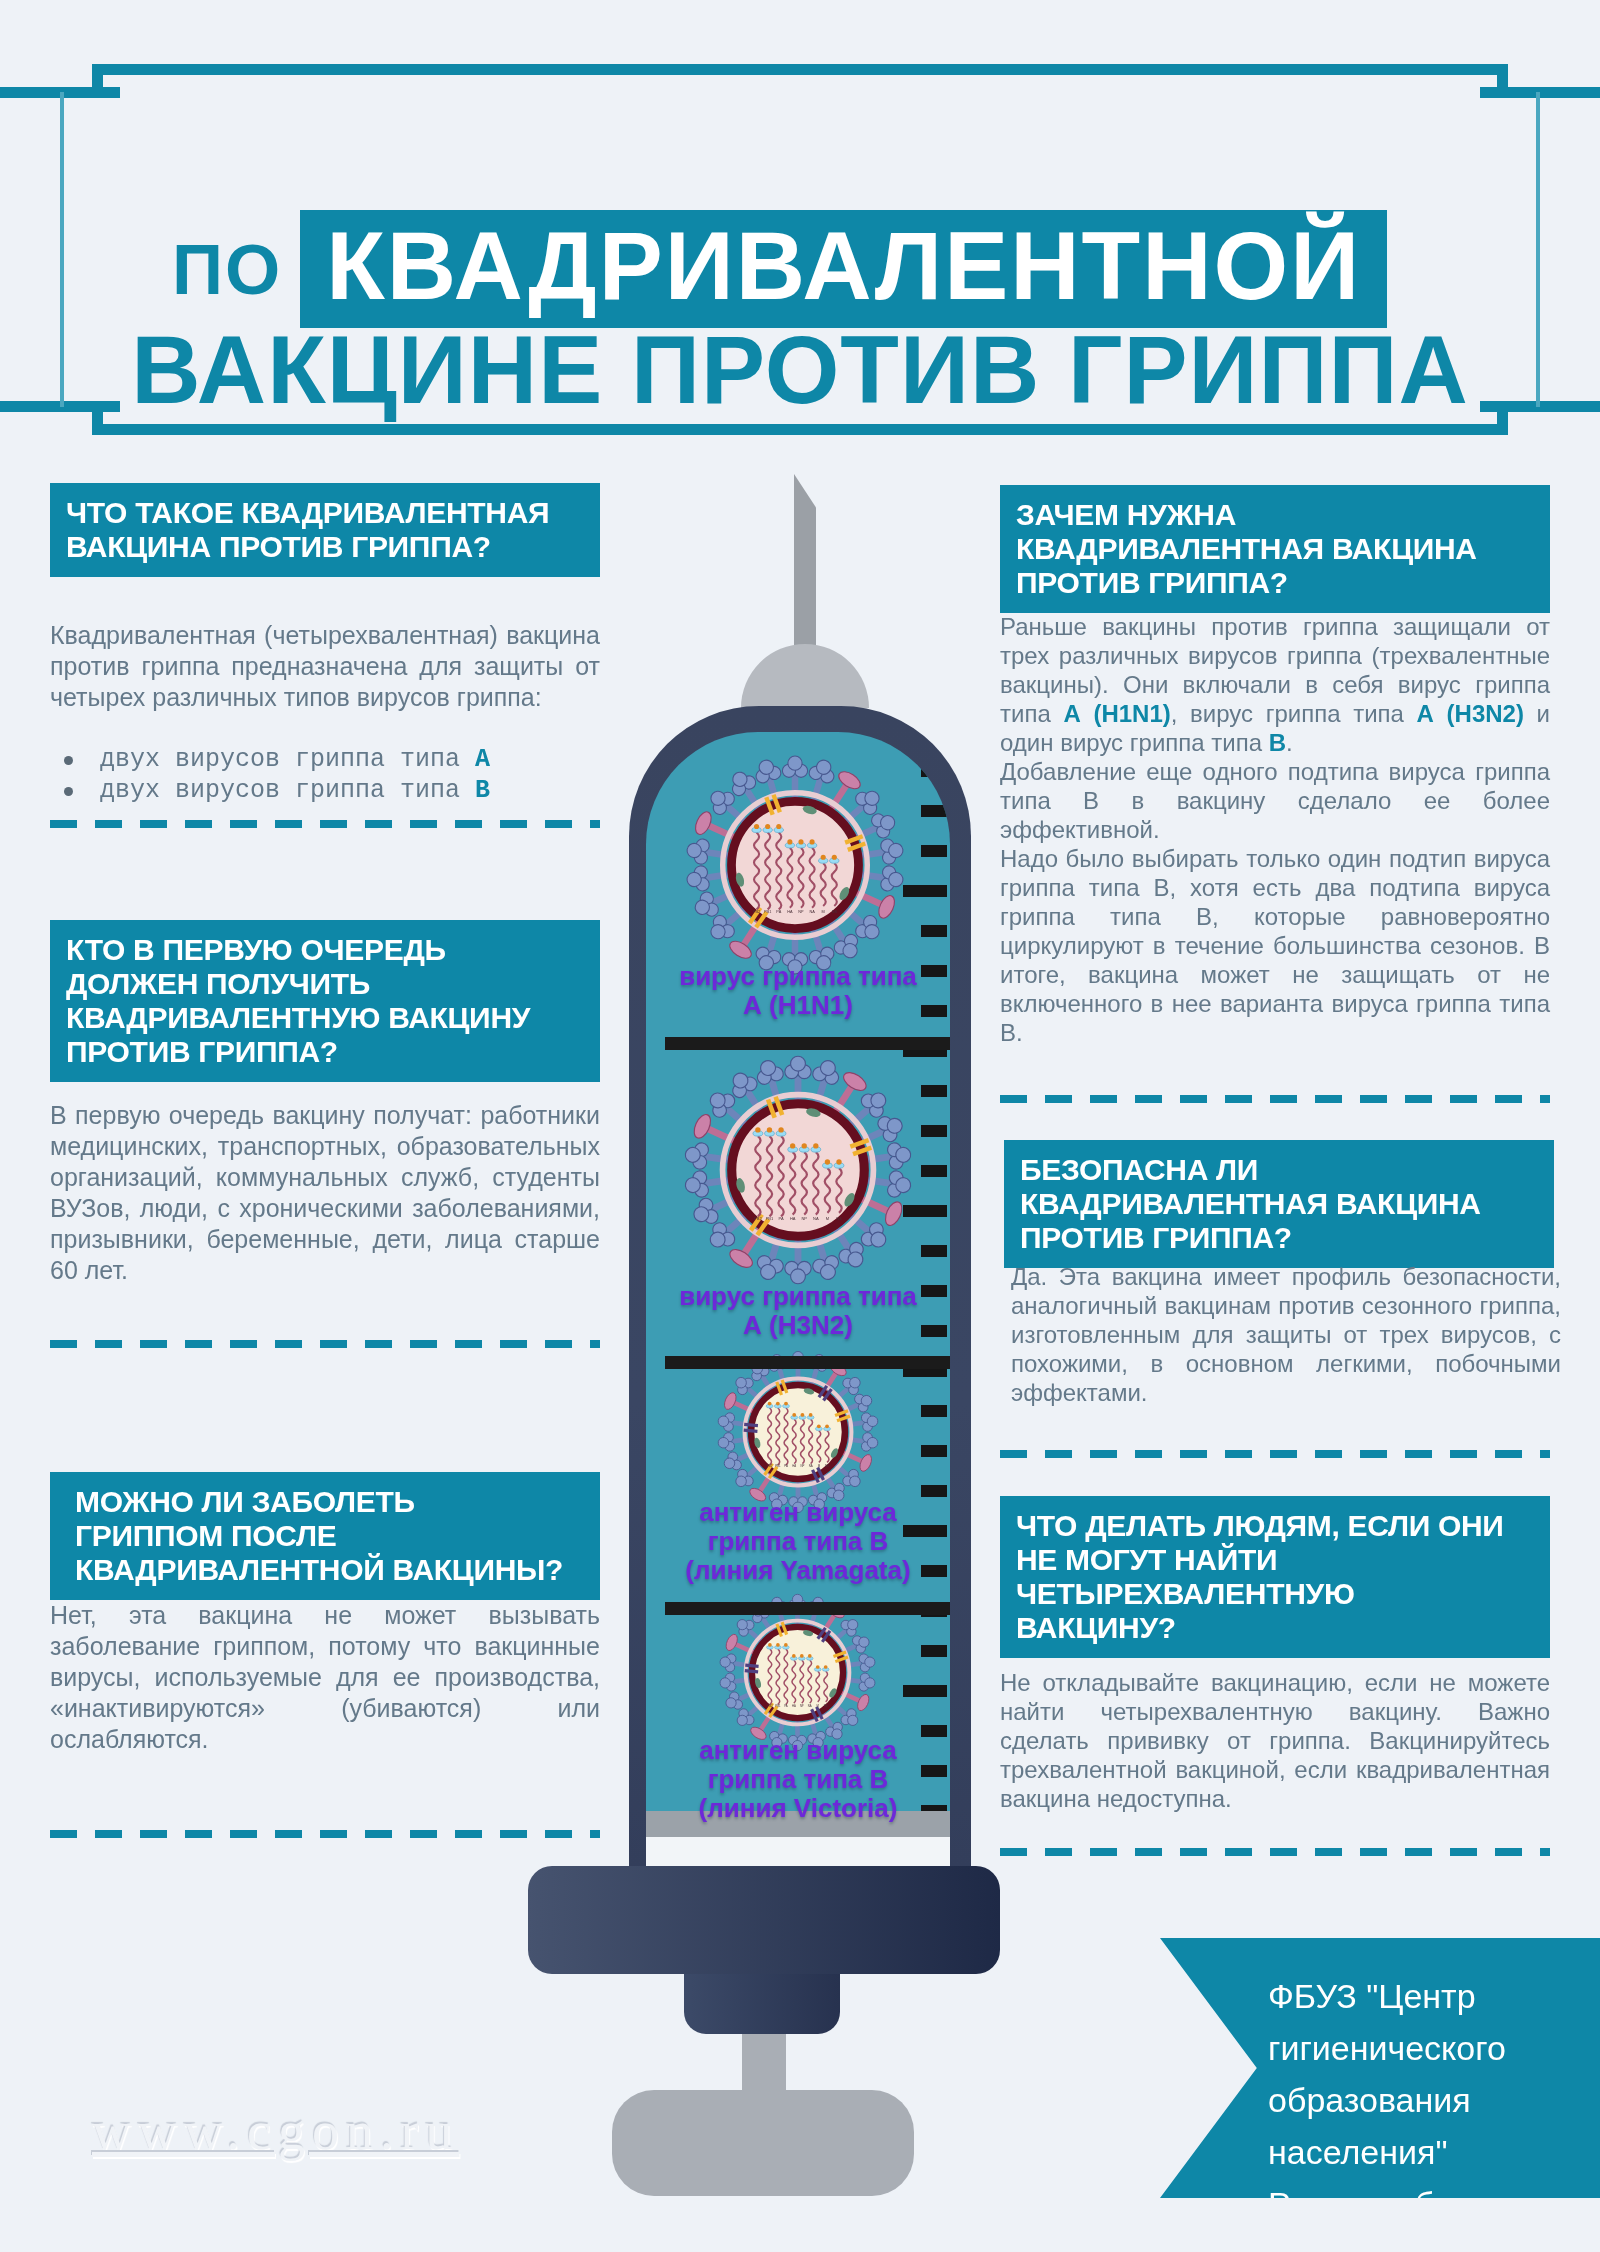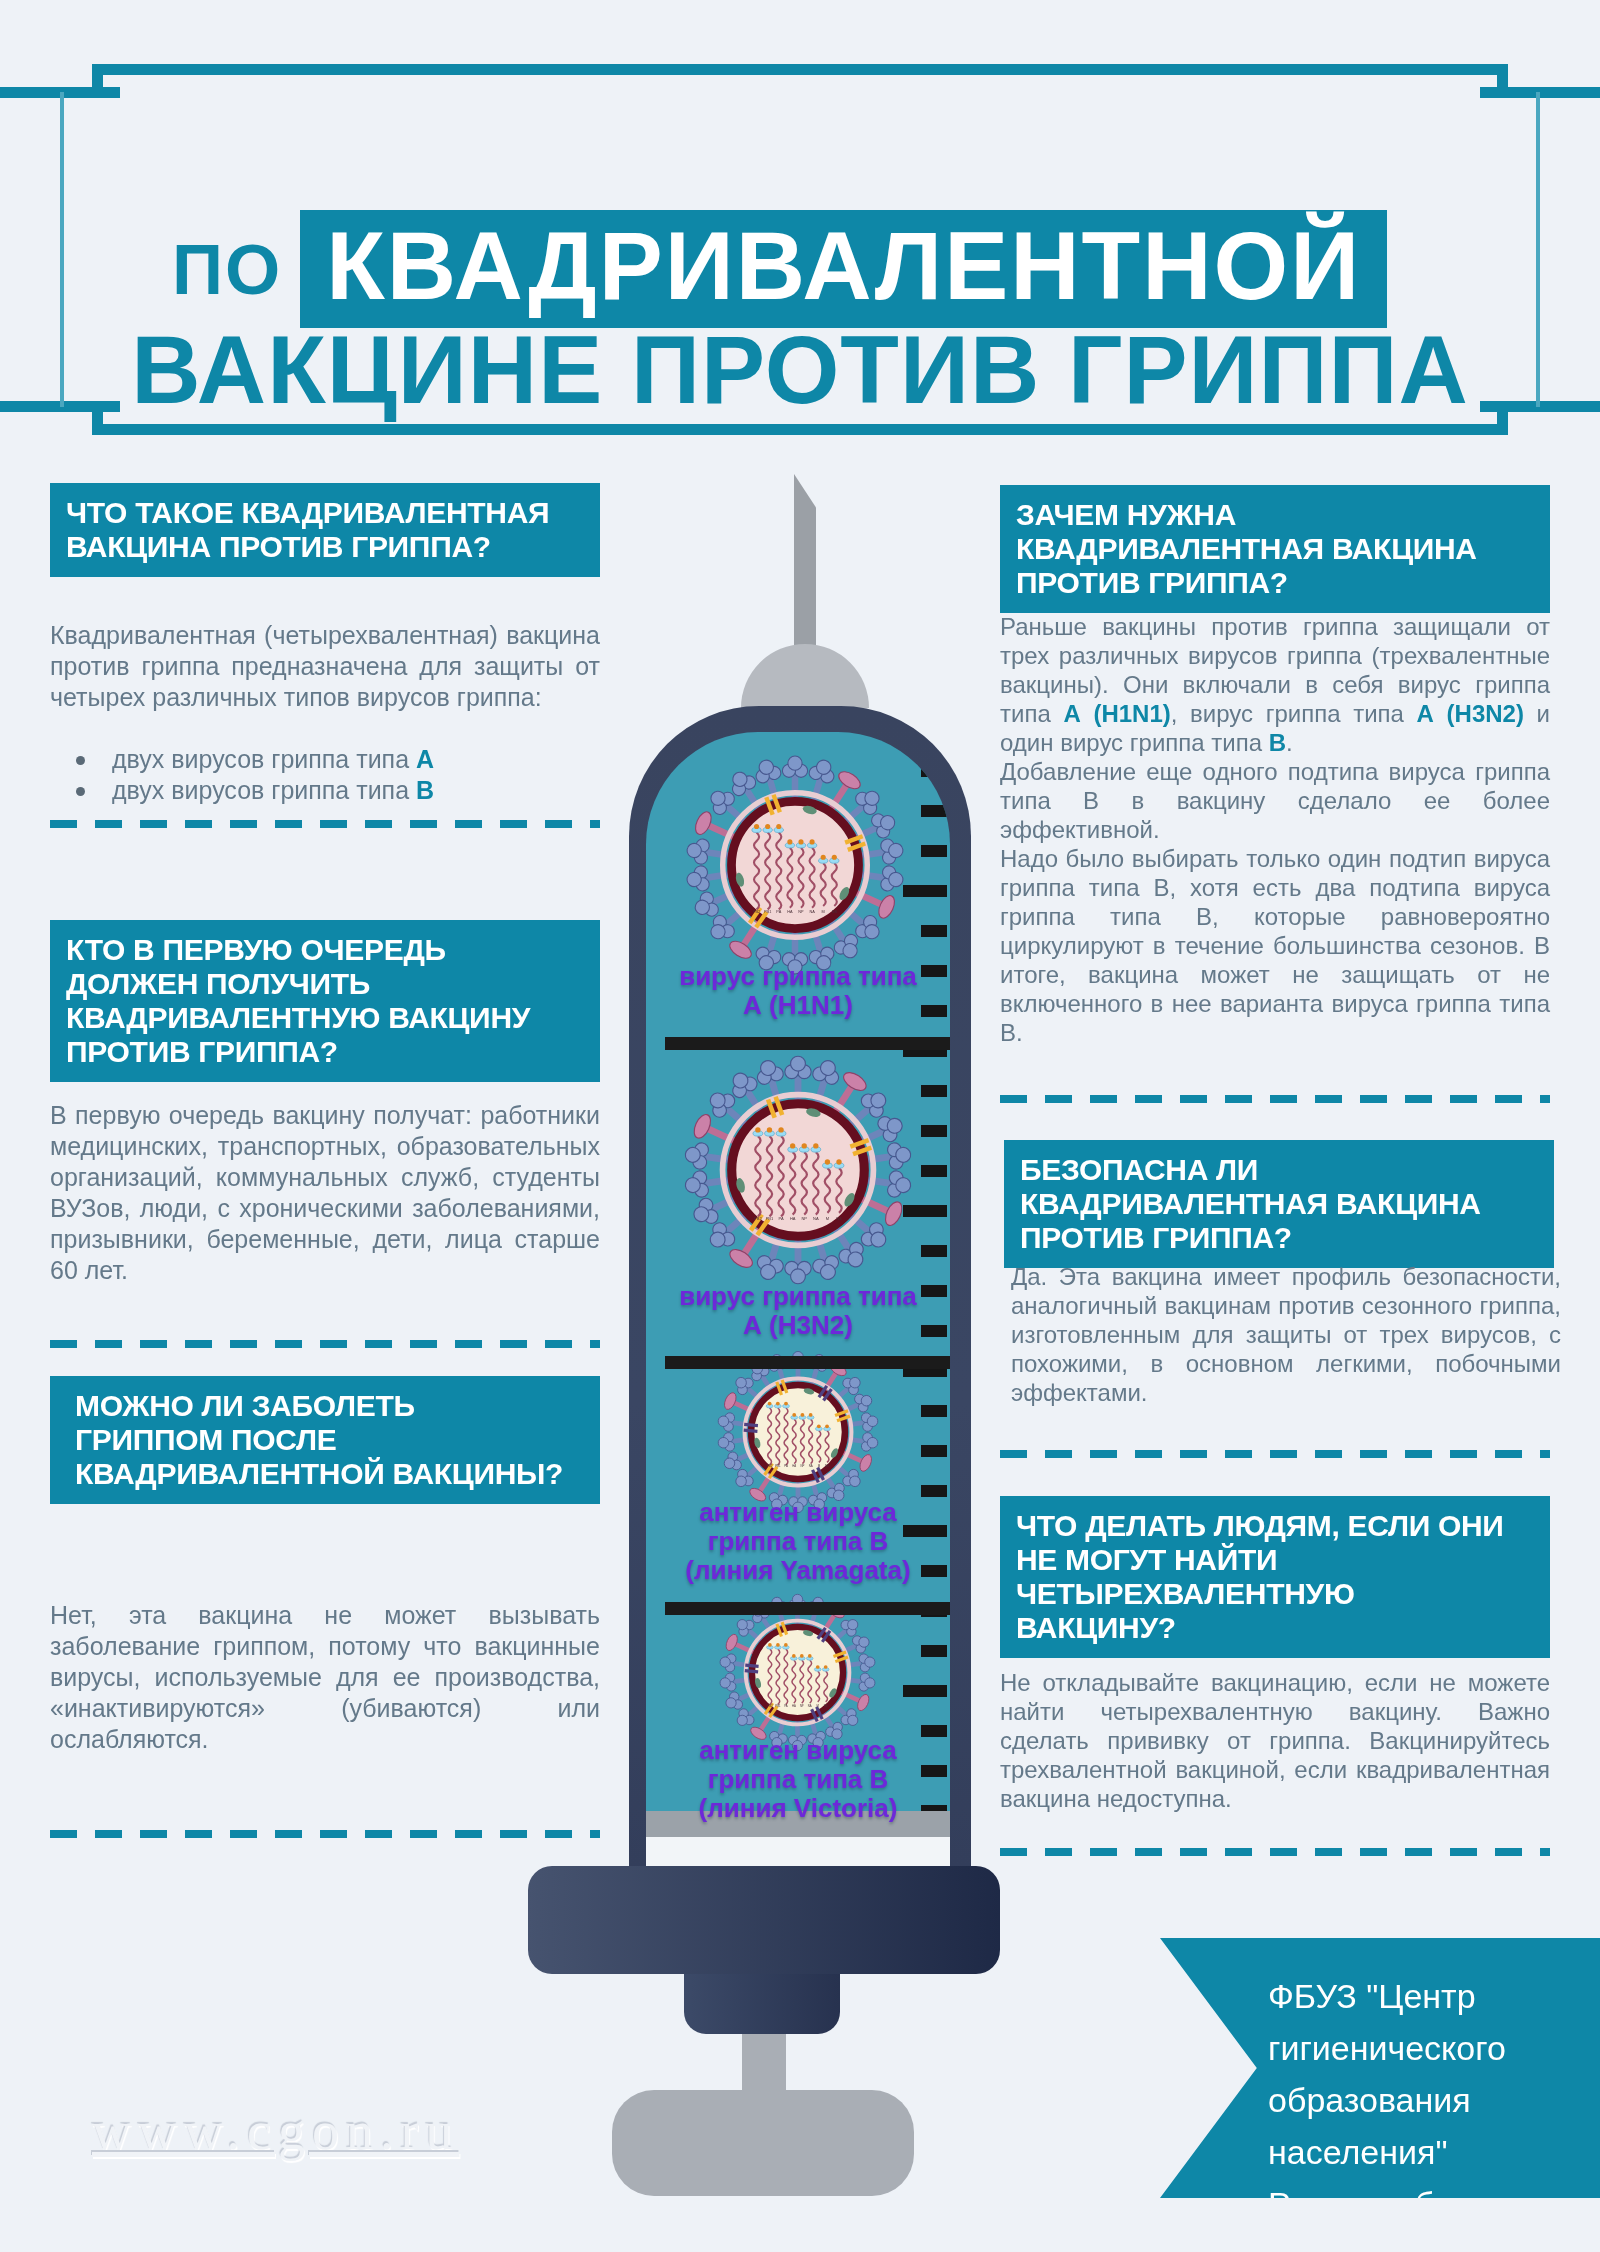--- a/index.html
+++ b/index.html
@@ -96,36 +96,36 @@
     <span class="title-hl">КВАДРИВАЛЕНТНОЙ</span>
   </div>
   <div class="title-l3">ВАКЦИНЕ ПРОТИВ ГРИППА</div>
 
   <div class="lcol">
     <h2 class="qbox" style="left:50px;top:483px;">ЧТО ТАКОЕ КВАДРИВАЛЕНТНАЯ
 ВАКЦИНА ПРОТИВ ГРИППА?</h2>
     <div class="body" style="left:50px;top:620px;">
         <p><span>Квадривалентная (четырехвалентная) вакцина против гриппа предназначена для защиты от четырех различных типов вирусов гриппа:</span></p>
       </div>
-    <ul class="blist" style="left:62px;top:744px;">
+    <ul class="blist" style="left:50px;top:744px;font-family:Liberation Mono, monospace;">
         <li><span>двух вирусов гриппа типа </span><span class="accent">А</span></li>
         <li><span>двух вирусов гриппа типа </span><span class="accent">В</span></li>
       </ul>
     <div class="dash" style="left:50px;top:820px;"></div>
 
     <h2 class="qbox" style="left:50px;top:920px;">КТО В ПЕРВУЮ ОЧЕРЕДЬ
 ДОЛЖЕН ПОЛУЧИТЬ
 КВАДРИВАЛЕНТНУЮ ВАКЦИНУ
 ПРОТИВ ГРИППА?</h2>
     <div class="body" style="left:50px;top:1100px;">
         <p><span>В первую очередь вакцину получат: работники медицинских, транспортных, образовательных организаций, коммунальных служб, студенты ВУЗов, люди, с хроническими заболеваниями, призывники, беременные, дети, лица старше 60 лет.</span></p>
       </div>
     <div class="dash" style="left:50px;top:1340px;"></div>
 
-    <h2 class="qbox" style="left:50px;top:1376px;padding-left:25px;">МОЖНО ЛИ ЗАБОЛЕТЬ
+    <h2 class="qbox" style="left:50px;top:1472px;padding-left:25px;">МОЖНО ЛИ ЗАБОЛЕТЬ
 ГРИППОМ ПОСЛЕ
 КВАДРИВАЛЕНТНОЙ ВАКЦИНЫ?</h2>
     <div class="body" style="left:50px;top:1600px;">
         <p><span>Нет, эта вакцина не может вызывать заболевание гриппом, потому что вакцинные вирусы, используемые для ее производства, «инактивируются» (убиваются) или ослабляются.</span></p>
       </div>
     <div class="dash" style="left:50px;top:1830px;"></div>
   </div>
 
   <div class="rcol">
     <h2 class="qbox" style="left:1000px;top:485px;">ЗАЧЕМ НУЖНА

